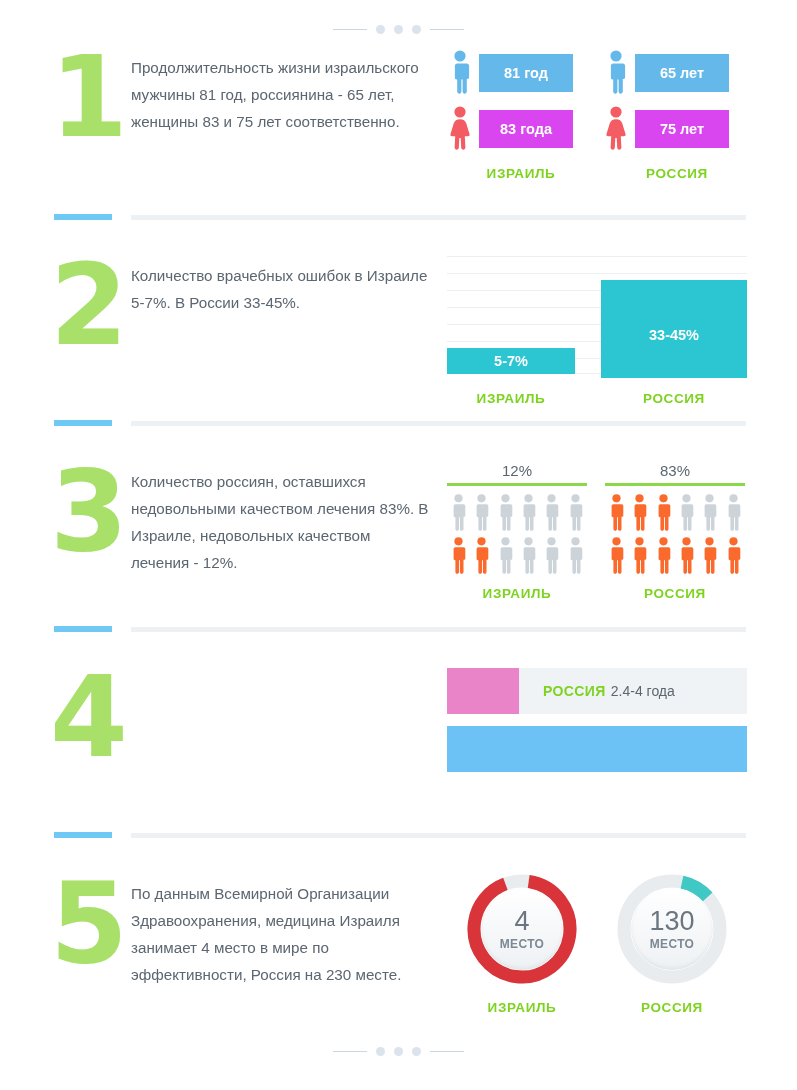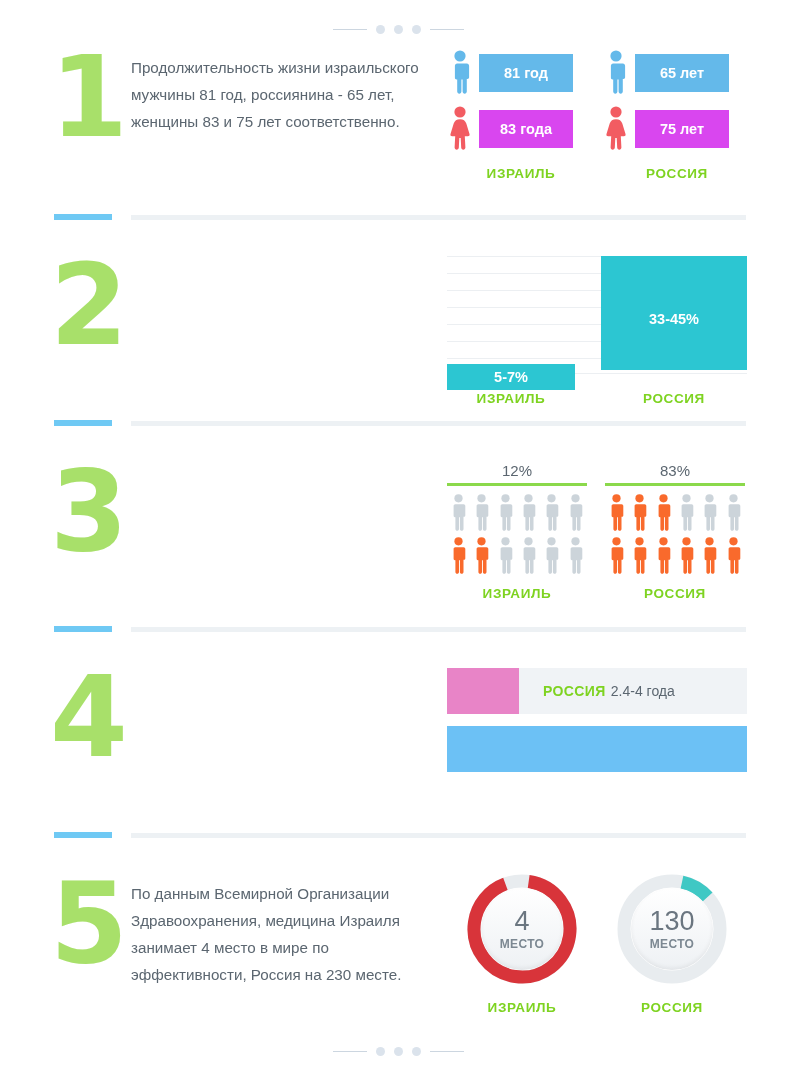--- a/index.html
+++ b/index.html
@@ -120,22 +120,22 @@
   .s2-grid .gl {
     position: absolute; left: 0; width: 300px;
     height: 1px; background: #eceff2;
   }
   .s2-bar {
     position: absolute;
     background: #2cc6d2;
     display: flex; align-items: center; justify-content: center;
     color: #fff; font-size: 14.5px; font-weight: 700;
   }
-  .s2-bar.israel { left: 0;   width: 128px; bottom: 16px; height: 26px; }
-  .s2-bar.russia { left: 154px; width: 146px; bottom: 36px; height: 114px; justify-content: center; }
+  .s2-bar.israel { left: 0;   width: 128px; bottom: 32px; height: 26px; }
+  .s2-bar.russia { left: 154px; width: 146px; bottom: 28px; height: 98px; justify-content: center; }
   .s2-bar.russia span { margin-top: 12px; }
   .s2-caption { position: absolute; bottom: 0; text-align: center; }
   .s2-caption.israel { left: 0; width: 128px; }
   .s2-caption.russia { left: 154px; width: 146px; }
 
   
   .s3-wrap { position: relative; width: 300px; height: 150px; }
   .s3-col { position: absolute; top: 0; width: 140px; }
   .s3-col.israel { left: 0; }
   .s3-col.russia { left: 158px; }
@@ -276,20 +276,21 @@
   </div>
 </div>
 
 <div class="divider" style="top:214px;">
   <span class="dv-blue"></span>
   <span class="dv-grey"></span>
 </div>
 
 <div class="section" id="section-2" style="top:256px;height:160px;">
   <div class="sec-num">2</div>
+  <div class="sec-text">Количество врачебных ошибок в Израиле 5-7%. В России 33-45%.</div>
 
   <div class="sec-visual">
     <div class="s2-wrap">
       <div class="s2-grid">
         <i class="gl" style="top:0"></i>
           <i class="gl" style="top:17px"></i>
         <i class="gl" style="top:34px"></i>
           <i class="gl" style="top:51px"></i>
         <i class="gl" style="top:68px"></i>
           <i class="gl" style="top:85px"></i>
@@ -308,20 +309,21 @@
   </div>
 </div>
 
 <div class="divider" style="top:420px;">
   <span class="dv-blue"></span>
   <span class="dv-grey"></span>
 </div>
 
 <div class="section" id="section-3" style="top:462px;height:160px;">
   <div class="sec-num">3</div>
+  <div class="sec-text">Количество россиян, оставшихся недовольными качеством лечения 83%. В Израиле, недовольных качеством лечения - 12%.</div>
 
   <div class="sec-visual">
     <div class="s3-wrap">
       <div class="s3-col israel">
         <div class="s3-pct">12%</div>
         <div class="s3-rule"></div>
         <div class="s3-people" id="people-israel">
             <span>
               <svg viewBox="0 0 17 37">
                 <g fill="#ccd4da">

